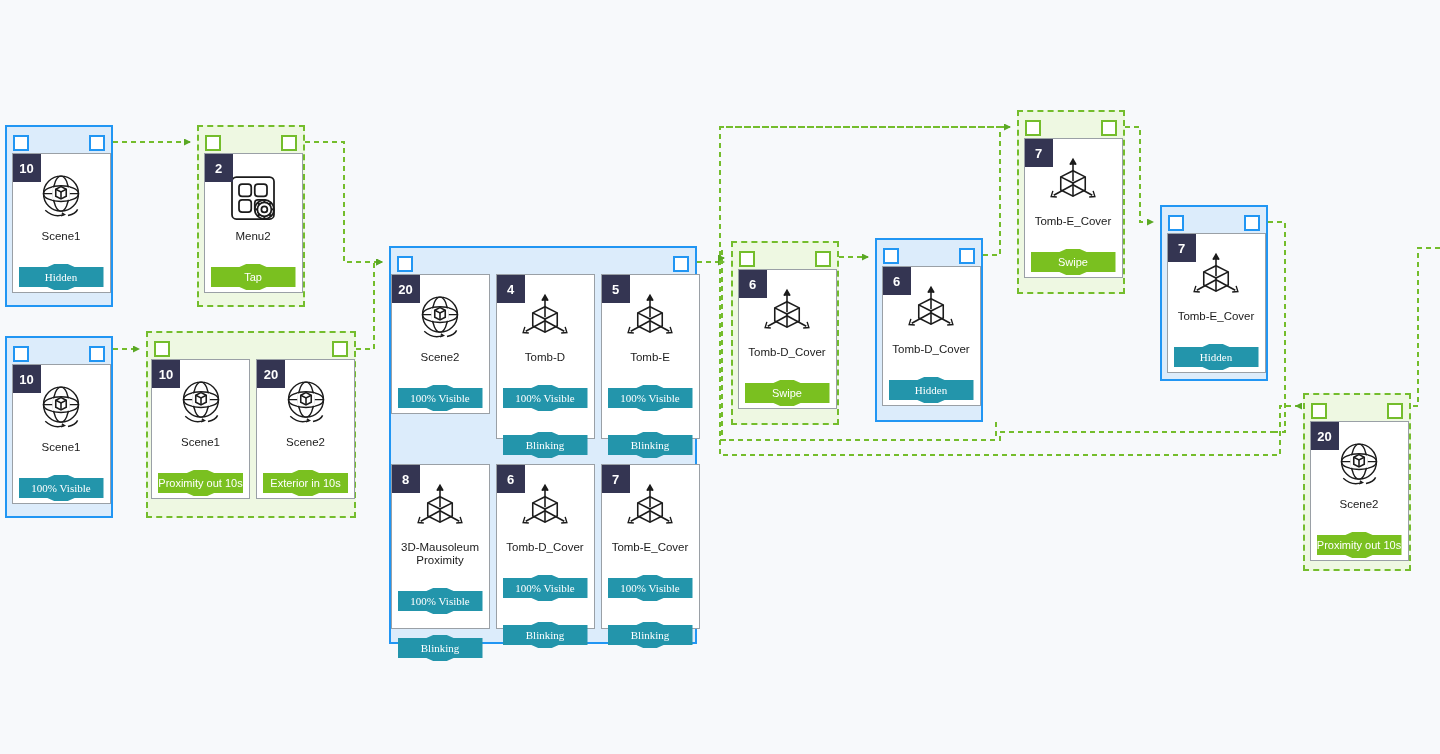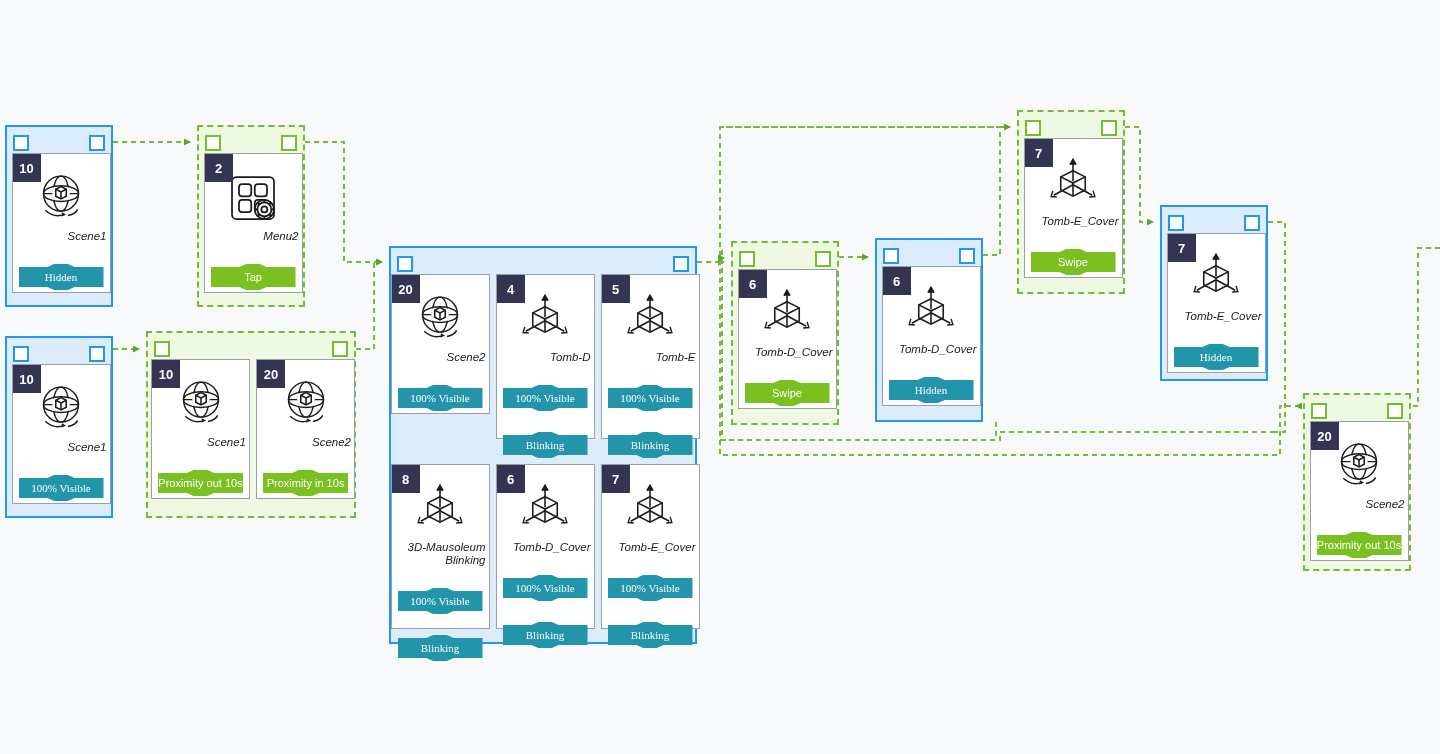--- a/index.html
+++ b/index.html
@@ -34,22 +34,22 @@
     position:absolute;left:0;top:0;
     width:28px;height:28px;
     background:#343552;color:#fff;
     font-size:13px;font-weight:bold;
     display:flex;align-items:center;justify-content:center;
   }
   .card-icon{margin-top:16px;width:56px;height:56px;}
   .card-icon svg{width:100%;height:100%;display:block;}
   .card-title{
     margin-top:4px;font-size:11.5px;color:#1b1b1b;
-    text-align:right;line-height:13px;width:100%;
-    padding:0 3px;box-sizing:border-box;font-style:italic;
+    text-align:center;line-height:13px;width:100%;
+    padding:0 3px;box-sizing:border-box;
   }
   .badges{margin-top:auto;width:100%;padding:0 6px 6px 6px;box-sizing:border-box;}
   .badge{
     position:relative;width:100%;height:26px;margin-top:21px;
     color:#fff;font-size:11px;
     display:flex;align-items:center;justify-content:center;
     text-align:left;white-space:nowrap;
   }
   .badge.teal{background:#2395ab;font-family:Liberation Serif, serif;}
   .badge.green{background:#7ac020;}
@@ -233,21 +233,21 @@
         <path d="M26 22 l6 3 l6 -3"></path>
         <path d="M32 25 v8"></path>
       </g>
       <path d="M14 46 q10 9 21 5" stroke-width="1.6"></path>
       <path d="M33 49 l3 2 l-4 1.5" stroke-width="1.6"></path>
       <path d="M40 52 q9 -2 11 -7" stroke-width="1.6"></path>
     </svg>
         </div>
         <div class="card-title">Scene2</div>
         <div class="badges">
-          <div class="badge green">Proximity in 10s</div>
+          <div class="badge green">Exterior in 10s</div>
         </div>
       </div>
     </div>
     <div class="group blue" style="left: 389px; top: 246px; width: 308px; height: 398px;">
       <div class="port l"></div>
       <div class="port r"></div>
       <div class="card" style="left: -0.5px; top: 26px; width: 99px; height: 140px;">
         <div class="card-num">20</div>
         <div class="card-icon">
           <svg viewBox="0 0 64 64" fill="none" stroke="#1b1b1b" stroke-width="1.6">
@@ -321,21 +321,21 @@
       <path d="M28.5 11 L32 5 L35.5 11" fill="#1b1b1b"></path>
       <path d="M32 34 L10 46"></path>
       <path d="M9 41 L7 47.5 L13.5 48" stroke-width="1.6"></path>
       <path d="M32 34 L54 46"></path>
       <path d="M55 41 L57 47.5 L50.5 48" stroke-width="1.6"></path>
       <path d="M32 18 L46 25 V40 L32 47 L18 40 V25 Z"></path>
       <path d="M18 25 L32 32 L46 25"></path>
       <path d="M32 32 V47"></path>
     </svg>
         </div>
-        <div class="card-title">3D-Mausoleum Blinking</div>
+        <div class="card-title">3D-Mausoleum Proximity</div>
         <div class="badges">
           <div class="badge teal">100% Visible</div>
           <div class="badge teal">Blinking</div>
         </div>
       </div>
       <div class="card" style="left: 104.5px; top: 216px; width: 99px; height: 165px;">
         <div class="card-num">6</div>
         <div class="card-icon">
           <svg viewBox="0 0 64 64" fill="none" stroke="#1b1b1b" stroke-width="1.8">
       <path d="M32 30 V6"></path>

